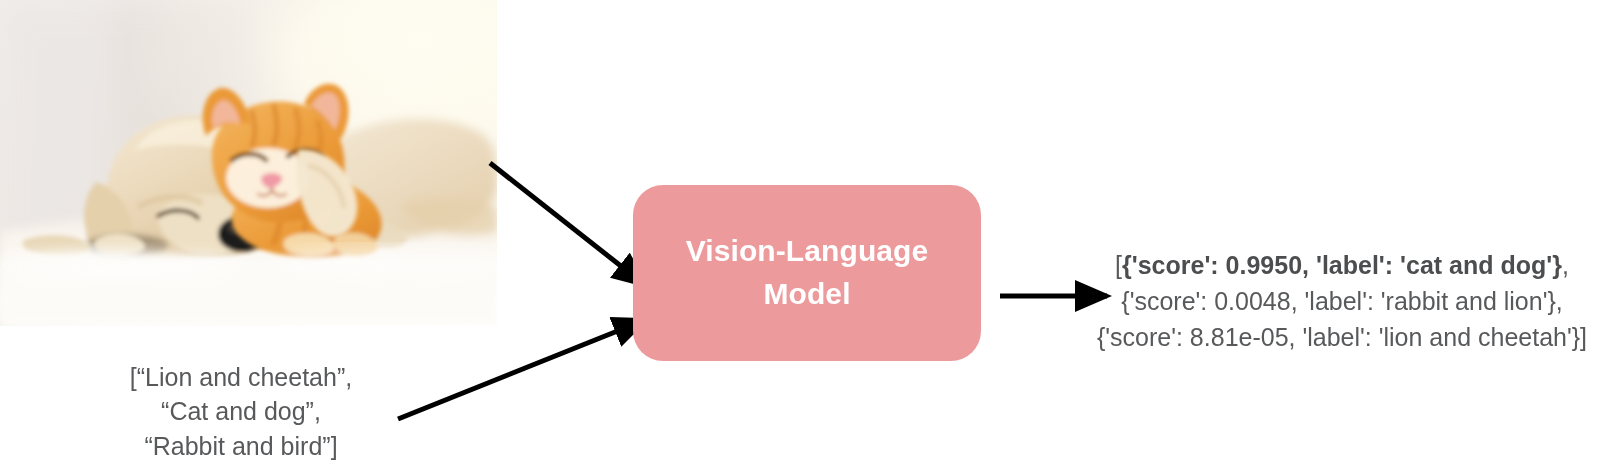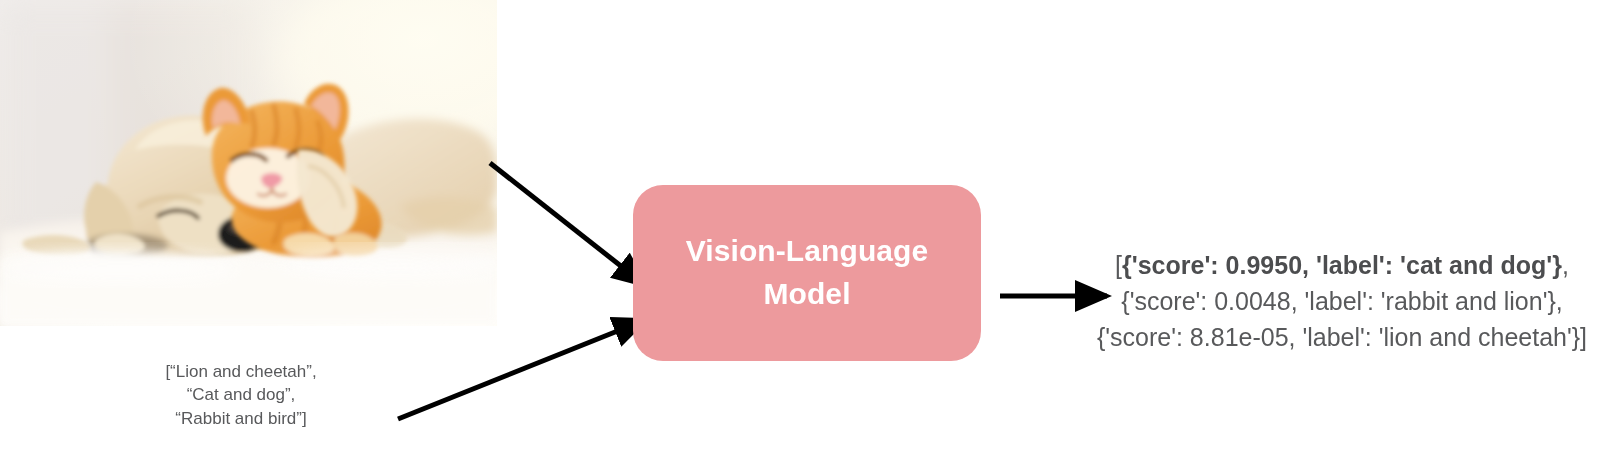--- a/index.html
+++ b/index.html
@@ -66,21 +66,21 @@
   }
 
   
   .prompt-text {
     position: absolute;
     left: 96px;
     top: 360px;
     width: 290px;
     text-align: center;
     color: #58595B;
-    font-size: 17px;
+    font-size: 25px;
     line-height: 1.37;
     white-space: pre-line;
   }
 
   
   .output-text {
     position: absolute;
     left: 1086px;
     top: 248px;
     width: 512px;

